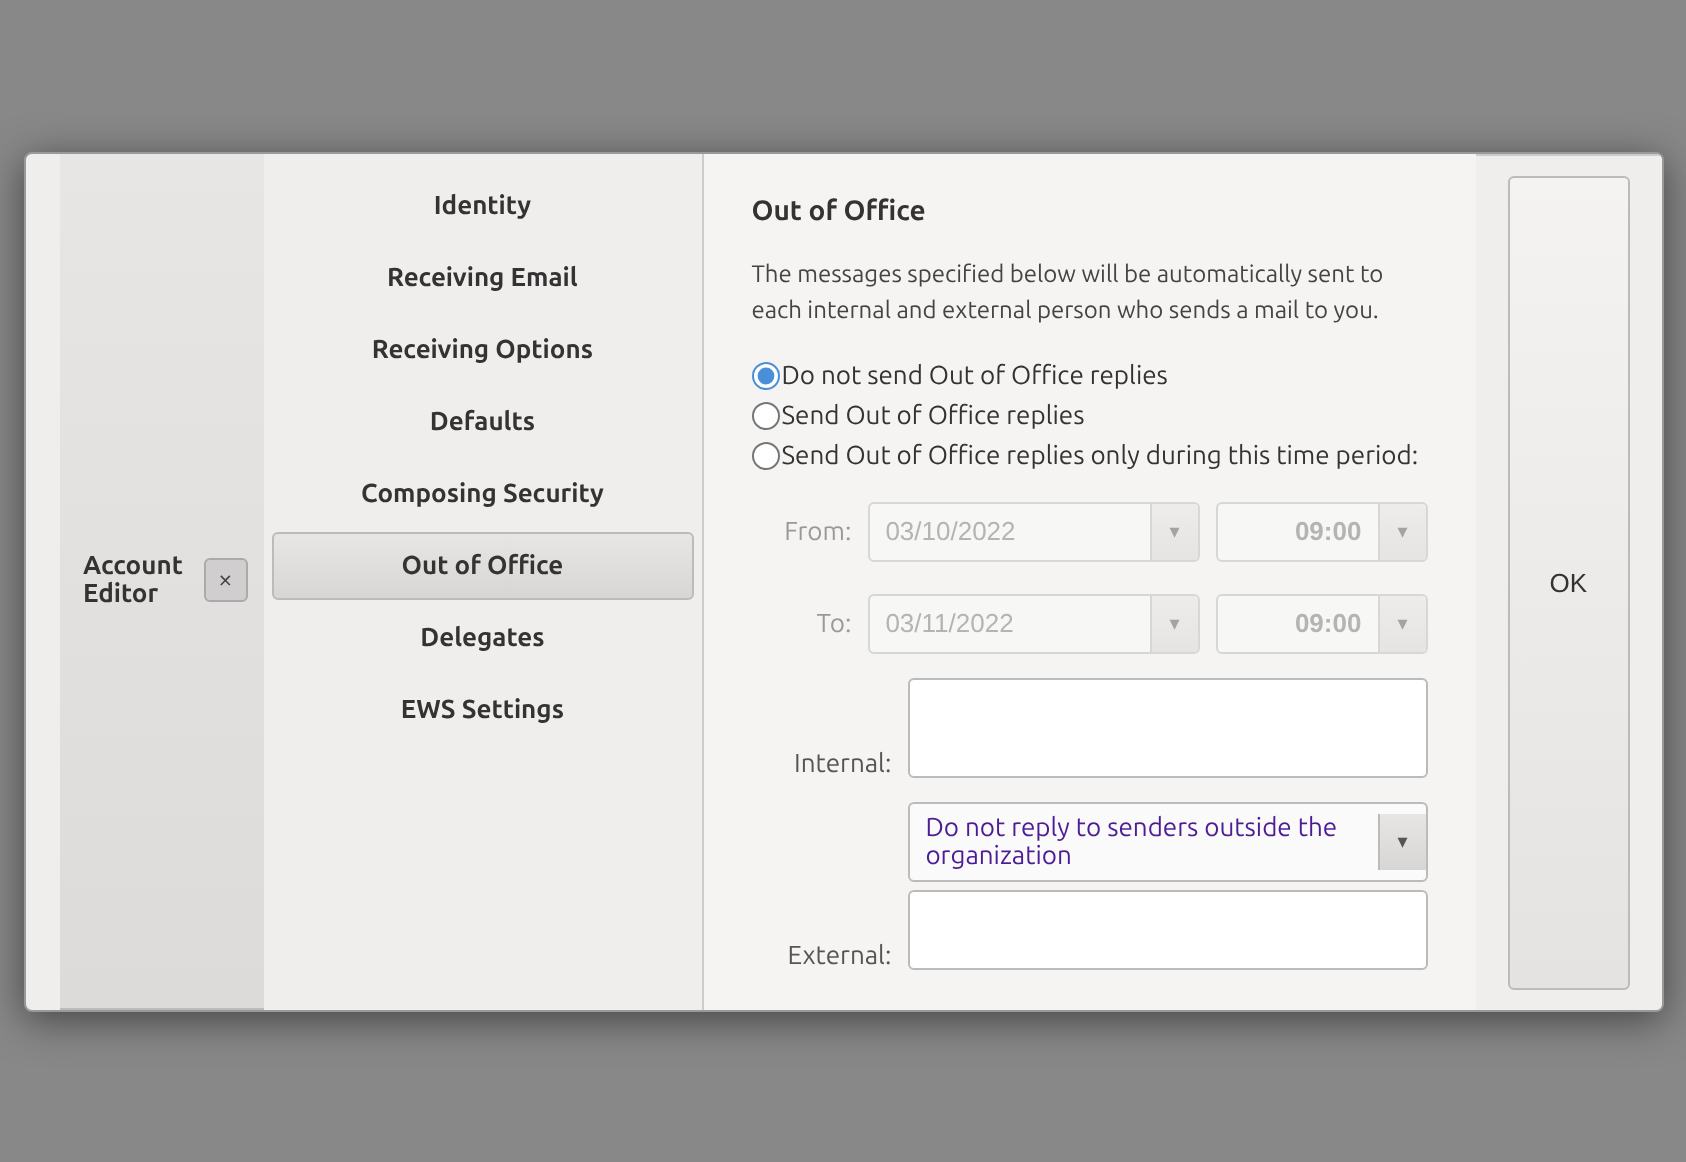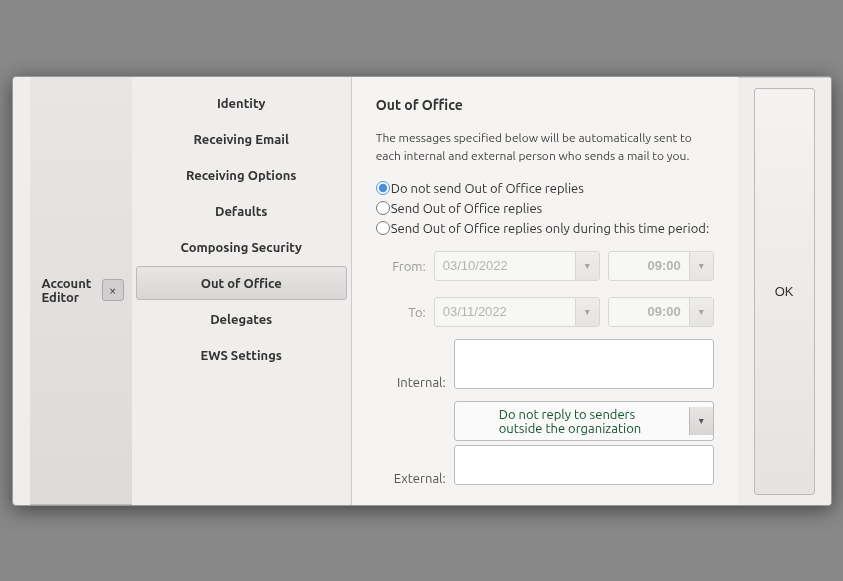--- a/index.html
+++ b/index.html
@@ -210,22 +210,21 @@
       align-items: center;
       border: 1px solid #bbb;
       border-radius: 3px;
       background: #fafafa;
       overflow: hidden;
     }
     .external-select-text {
       flex: 1;
       padding: 5px 8px;
       font-size: 13px;
-      color: #14532d;
-      margin-left: 36px;
+      color: #4c1d95;
     }
     .external-select-arrow {
       width: 24px;
       height: 28px;
       background: linear-gradient(to bottom, #e8e6e4, #d8d6d4);
       border-left: 1px solid #bbb;
       display: flex;
       align-items: center;
       justify-content: center;
       cursor: pointer;

